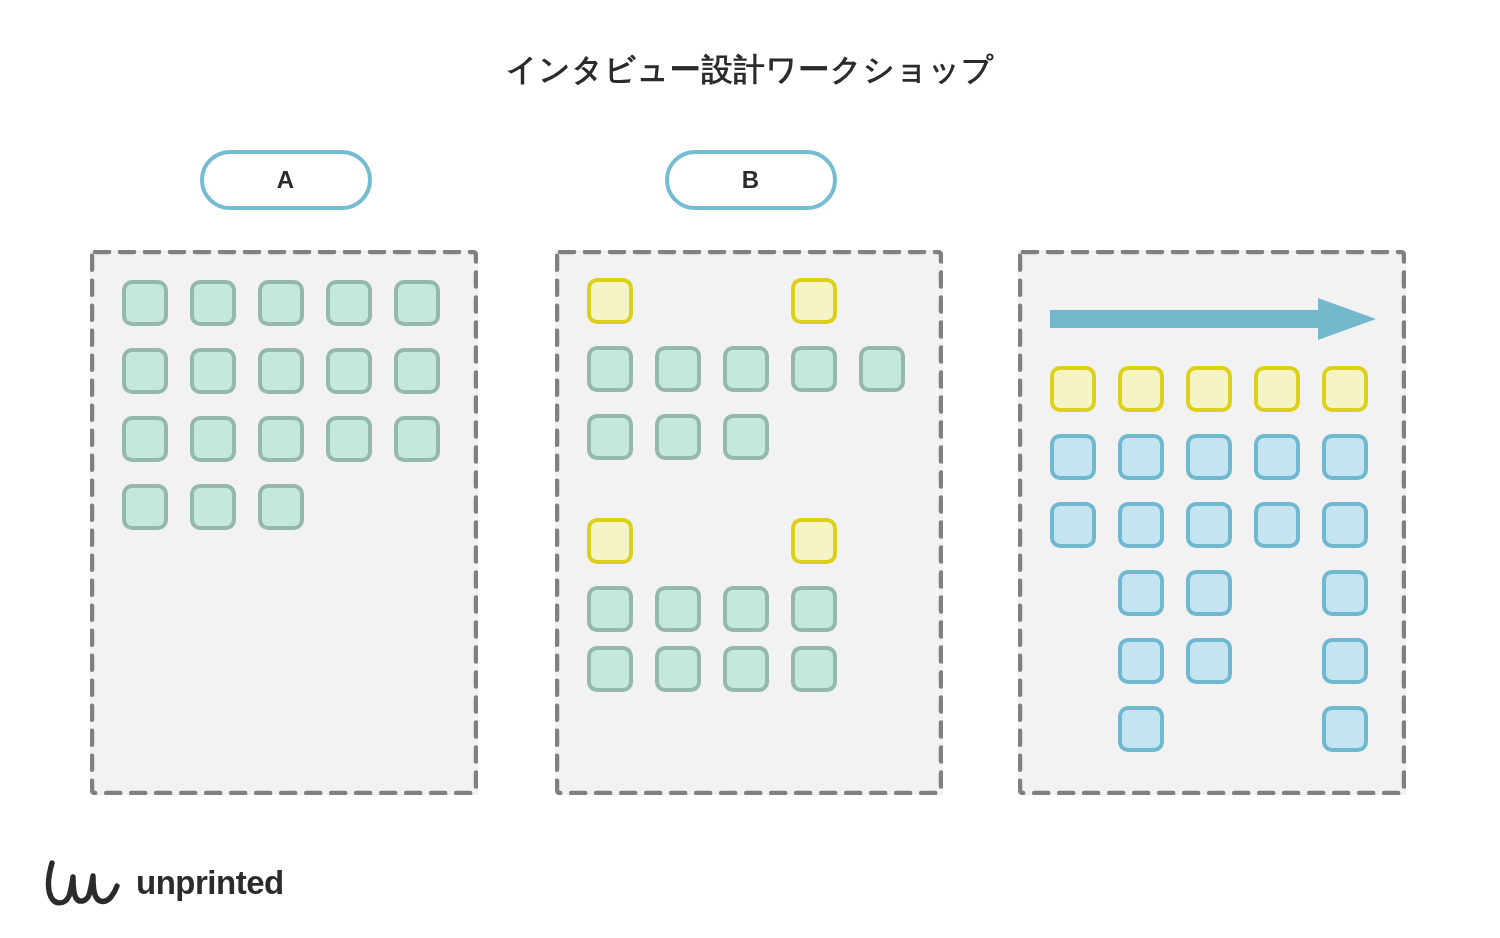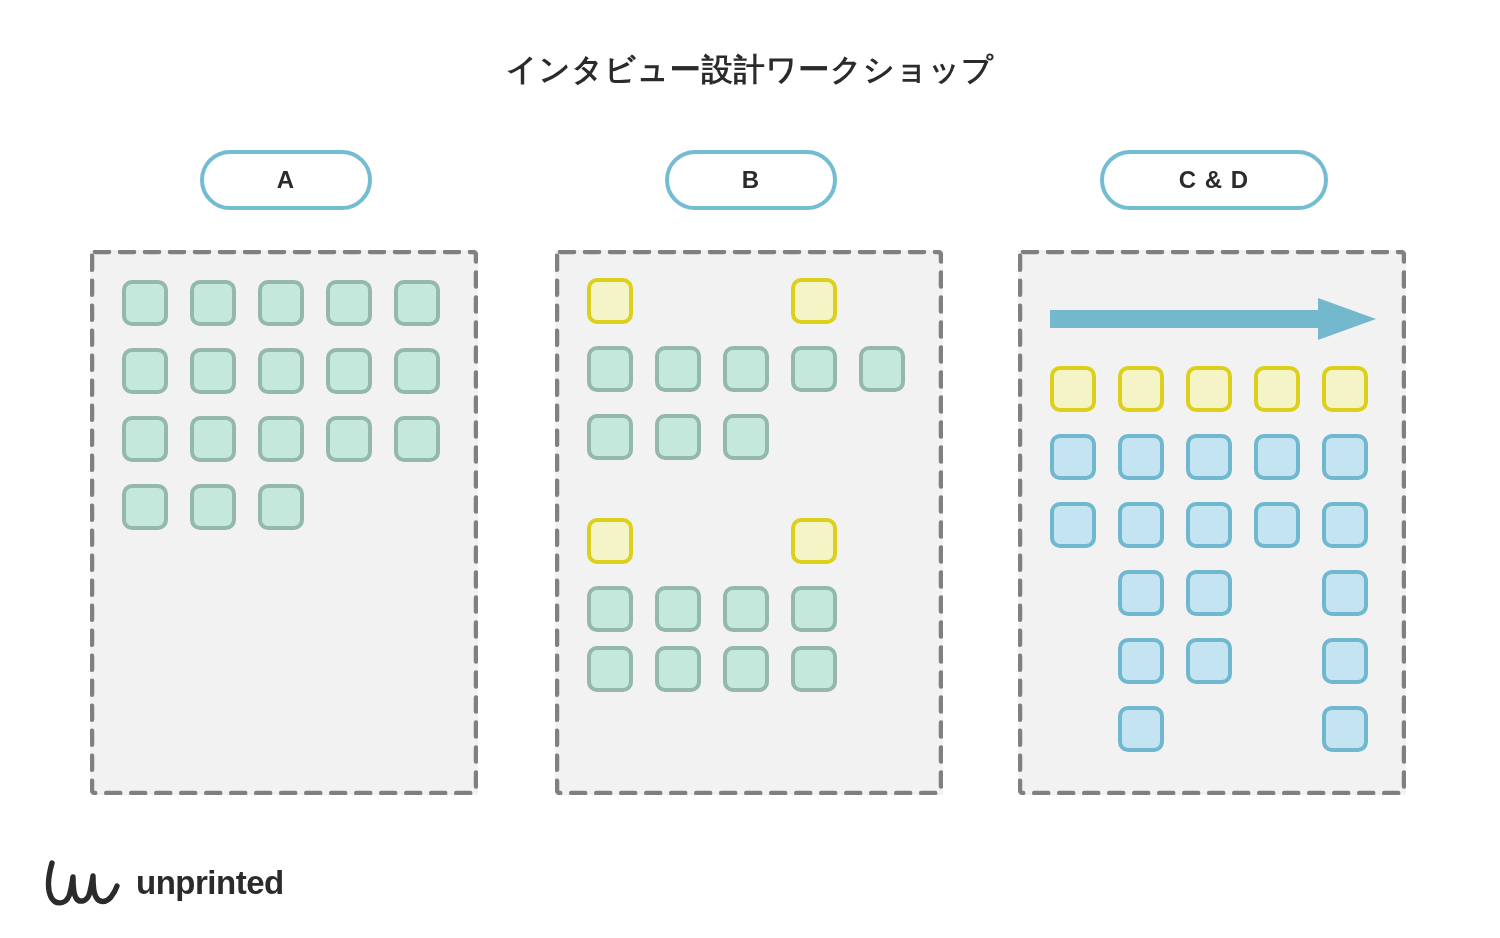--- a/index.html
+++ b/index.html
@@ -180,23 +180,20 @@
         <div class="sq sq-green" style="left: 100px; top: 336px;"></div>
         <div class="sq sq-green" style="left: 168px; top: 336px;"></div>
         <div class="sq sq-green" style="left: 236px; top: 336px;"></div>
         <div class="sq sq-green" style="left: 32px; top: 396px;"></div>
         <div class="sq sq-green" style="left: 100px; top: 396px;"></div>
         <div class="sq sq-green" style="left: 168px; top: 396px;"></div>
         <div class="sq sq-green" style="left: 236px; top: 396px;"></div>
       </div>
   </div>
 
-  <div class="pill pill-c">
-    <span>C &amp; D</span>
-  </div>
   <div class="panel panel-c">
     <svg class="panel-dash" viewBox="0 0 388 545" preserveAspectRatio="none">
       <rect x="2" y="2" width="384" height="541" rx="3" fill="none" stroke="#808080" stroke-width="4.5" stroke-dasharray="14 11" stroke-linecap="round"></rect>
     </svg>
     <svg class="arrow" viewBox="0 0 326 42">
       <path d="M0 12 L268 12 L268 0 L326 21 L268 42 L268 30 L0 30 Z" fill="#74b8cd"></path>
     </svg>
     <div class="sq-layer" id="cells-c">
         <div class="sq sq-yellow" style="left: 32px; top: 116px;"></div>
         <div class="sq sq-yellow" style="left: 100px; top: 116px;"></div>

